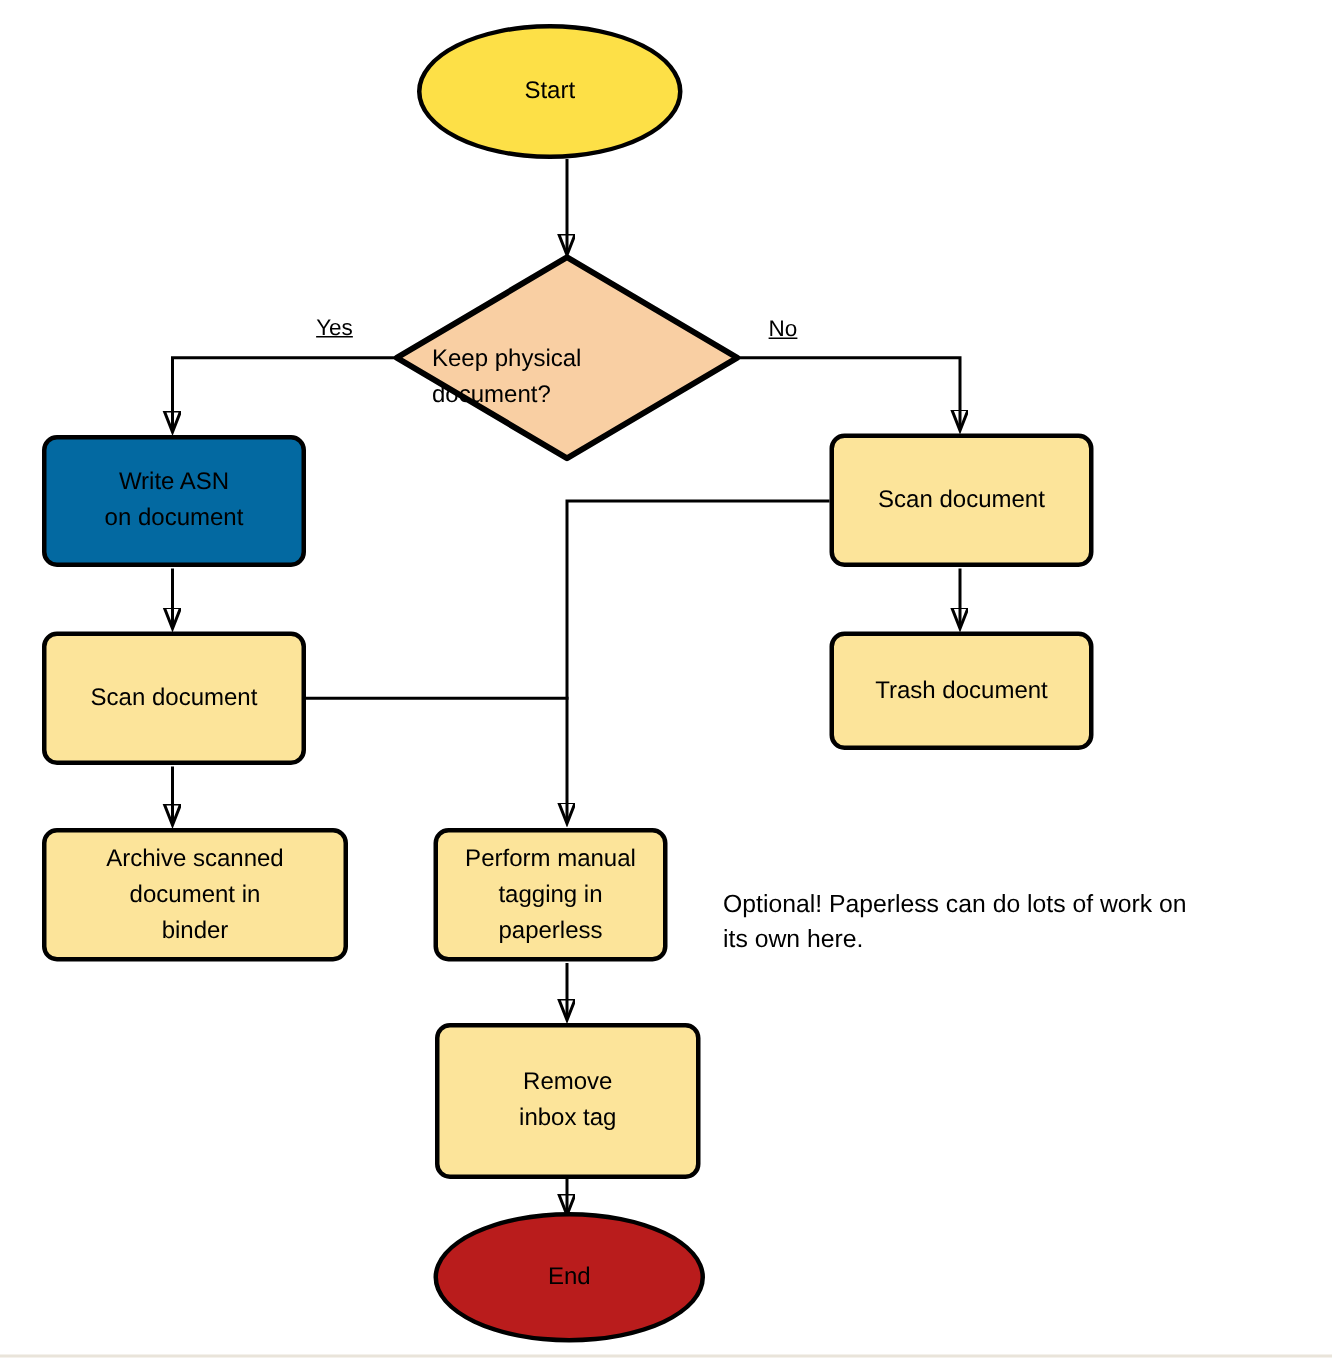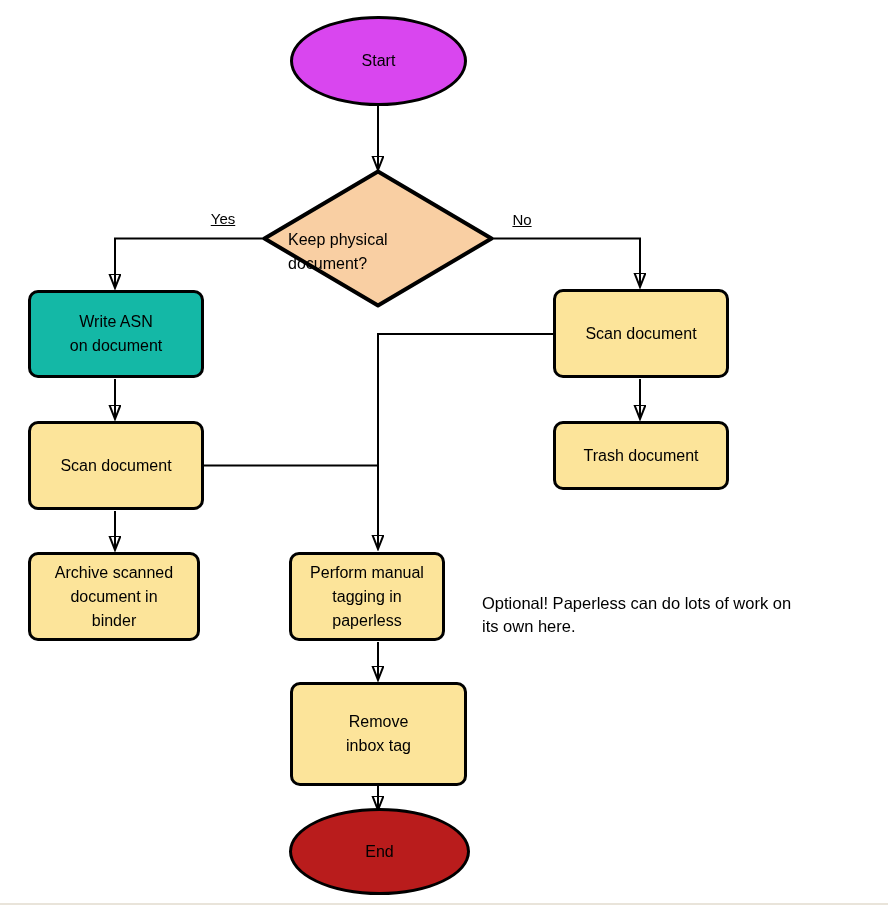--- a/index.html
+++ b/index.html
@@ -86,55 +86,55 @@
     <path d="M491 238.5 L640 238.5 L640 286" marker-end="url(#arrow)"></path>
     <path d="M115 379 L115 418" marker-end="url(#arrow)"></path>
     <path d="M115 511 L115 549" marker-end="url(#arrow)"></path>
     <path d="M640 379 L640 418" marker-end="url(#arrow)"></path>
     <path d="M553 334 L378 334 L378 548" marker-end="url(#arrow)"></path>
     <path d="M203 465.5 L379 465.5"></path>
     <path d="M378 642 L378 679" marker-end="url(#arrow)"></path>
     <path d="M378 771 L378 809" marker-end="url(#arrow)"></path>
   </svg>
 
-  <div class="node terminator" style="left: 290px; top: 16px; width: 177px; height: 90px; background-color: #d946ef;">
+  <div class="node terminator" style="left: 278px; top: 16px; width: 177px; height: 90px; background-color: #fde047;">
     <span class="line">Start</span>
   </div>
 
   <svg class="diamond-svg" style="left:261px; top:168px;" width="234" height="141" viewBox="0 0 234 141">
     <polygon points="117,3.5 230.5,70.5 117,137.5 3.5,70.5" stroke="#000000" stroke-width="4" stroke-linejoin="round" fill="#F9CFA3"></polygon>
   </svg>
   <div class="diamond-label">
     <span class="line">Keep physical</span>
     <span class="line">document?</span>
   </div>
 
   <div class="edge-label edge-label-yes">Yes</div>
   <div class="edge-label edge-label-no">No</div>
 
-  <div class="node process" style="left: 28px; top: 290px; width: 176px; height: 88px; background-color: #14b8a6;">
+  <div class="node process" style="left: 28px; top: 290px; width: 176px; height: 88px; background-color: #0369a1;">
     <span class="line">Write ASN</span>
     <span class="line">on document</span>
   </div>
 
   <div class="node process" style="left: 28px; top: 421px; width: 176px; height: 89px; background-color: rgb(252, 228, 154);">
     <span class="line">Scan document</span>
   </div>
 
-  <div class="node process" style="left: 28px; top: 552px; width: 172px; height: 89px; background-color: rgb(252, 228, 154);">
+  <div class="node process" style="left: 28px; top: 552px; width: 204px; height: 89px; background-color: rgb(252, 228, 154);">
     <span class="line">Archive scanned</span>
     <span class="line">document in</span>
     <span class="line">binder</span>
   </div>
 
   <div class="node process" style="left: 553px; top: 289px; width: 176px; height: 89px; background-color: rgb(252, 228, 154);">
     <span class="line">Scan document</span>
   </div>
 
-  <div class="node process" style="left: 553px; top: 421px; width: 176px; height: 69px; background-color: rgb(252, 228, 154);">
+  <div class="node process" style="left: 553px; top: 421px; width: 176px; height: 79px; background-color: rgb(252, 228, 154);">
     <span class="line">Trash document</span>
   </div>
 
   <div class="node process" style="left: 289px; top: 552px; width: 156px; height: 89px; background-color: rgb(252, 228, 154);">
     <span class="line">Perform manual</span>
     <span class="line">tagging in</span>
     <span class="line">paperless</span>
   </div>
 
   <div class="annotation">

